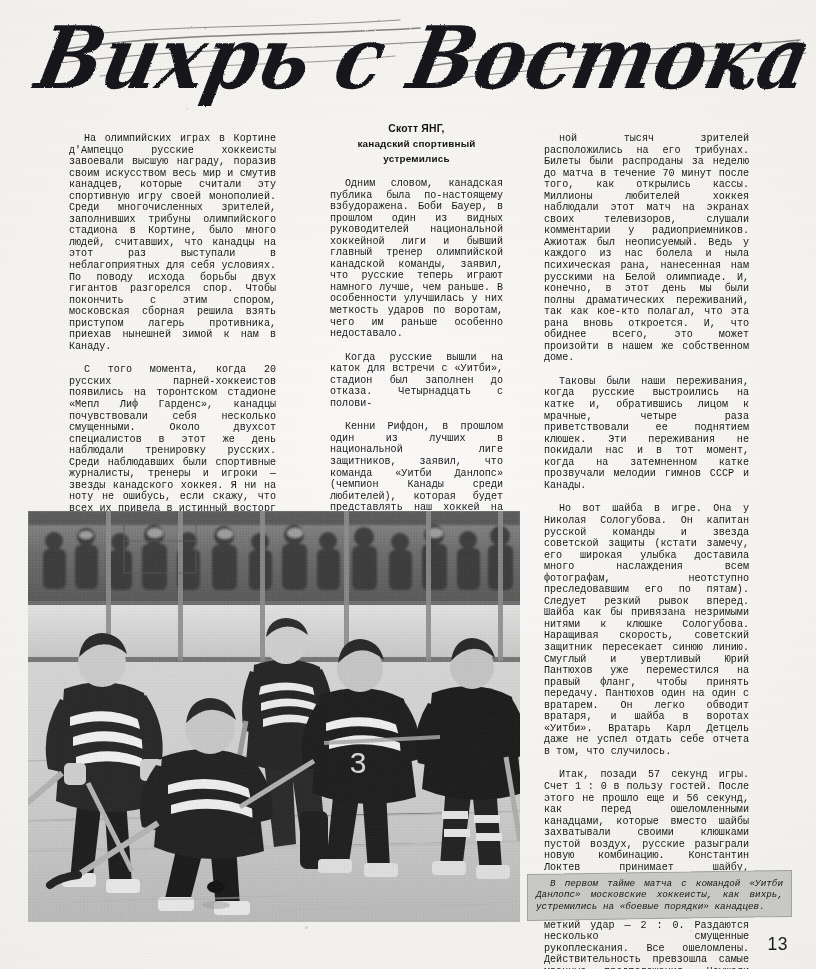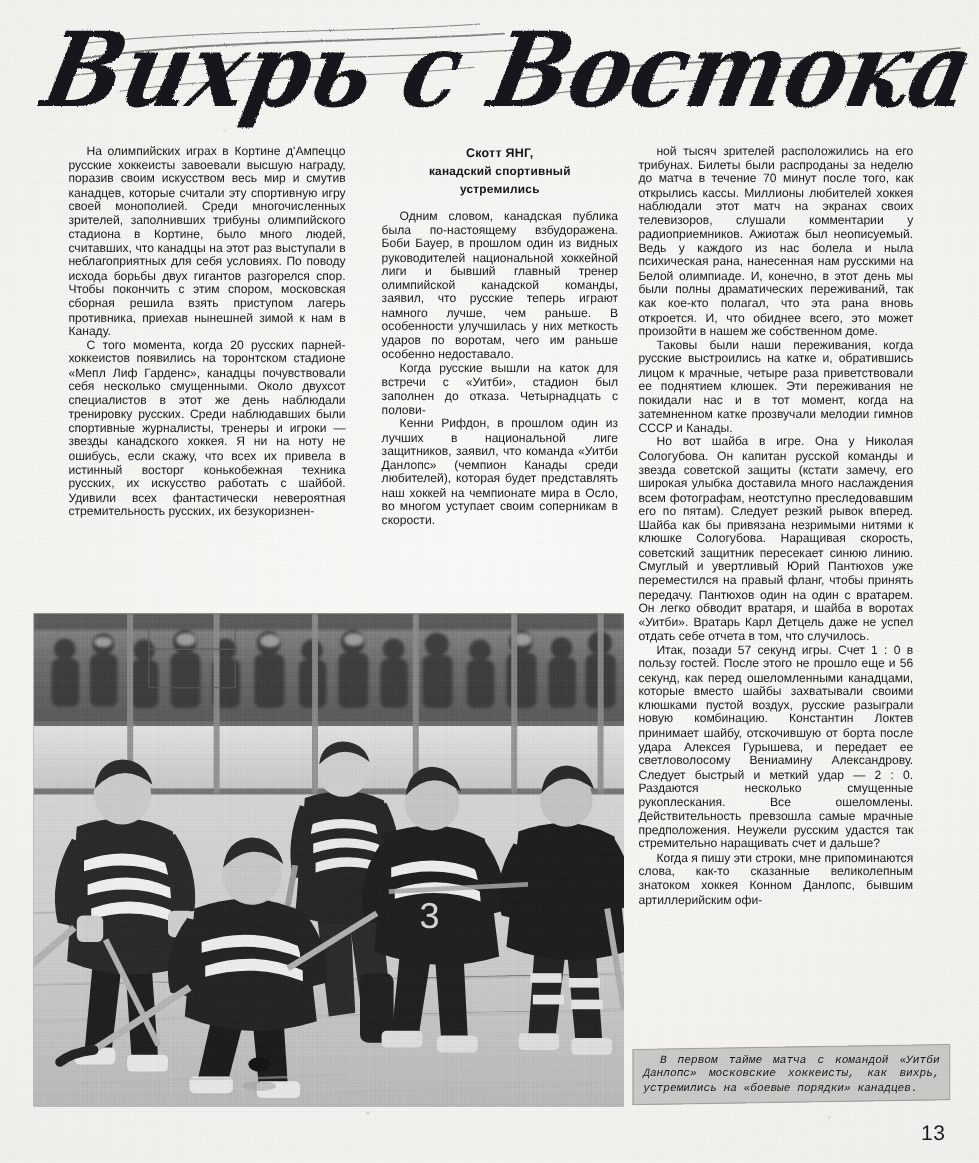--- a/index.html
+++ b/index.html
@@ -55,24 +55,25 @@
   .col {
     position: absolute;
     font-family: "Liberation Sans", sans-serif;
     font-size: 10.1px;
     line-height: 11.55px;
     text-align: justify;
     color: #18171a;
     -webkit-font-smoothing: none;
   }
   .col p {
-    margin: 0;
+    margin: 12px;
     text-indent: 15px;
     text-align: justify;
     hyphens: manual;
+    font-family: Liberation Mono, monospace;
   }
   .col p + p { margin-top: 0px; }
 
   #col1 { left: 57px;  top: 121px; width: 231px; }
   #col2 { left: 318px; top: 121px; width: 197px; }
   #col3 { left: 532px; top: 121px; width: 229px; }
 
   
   .byline {
     text-align: center;

